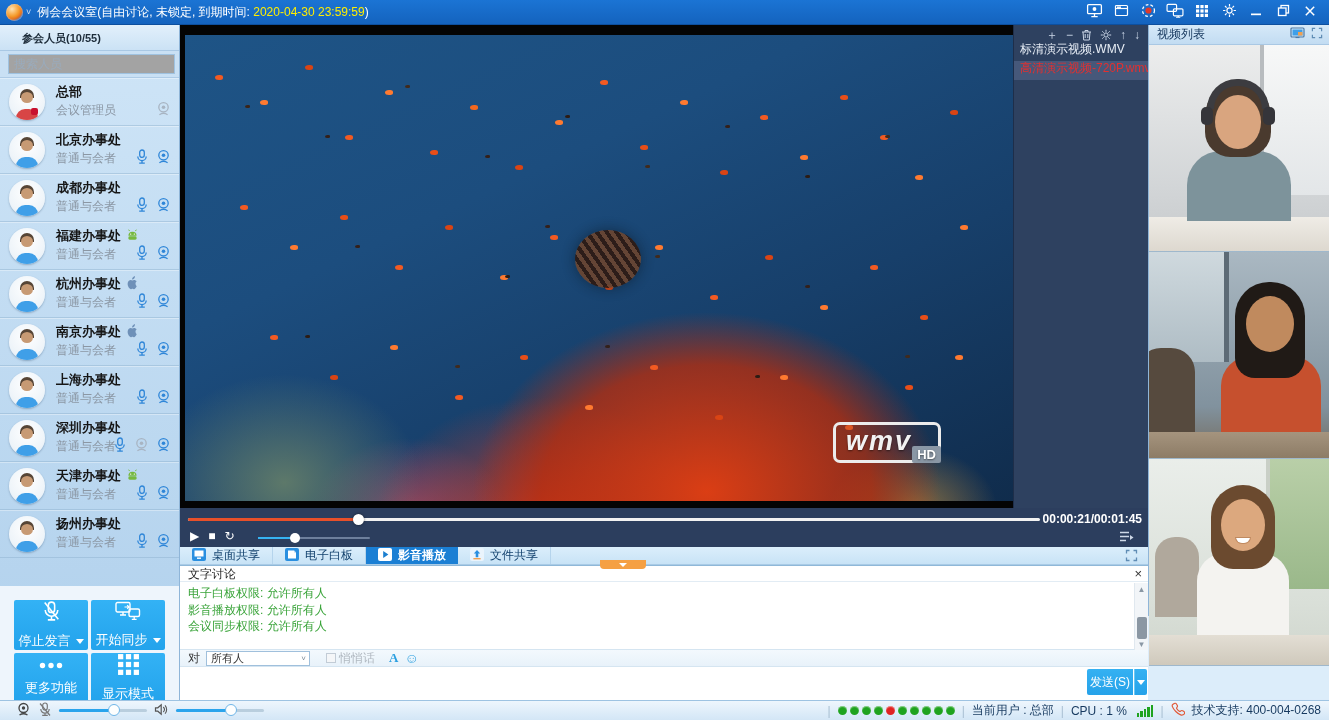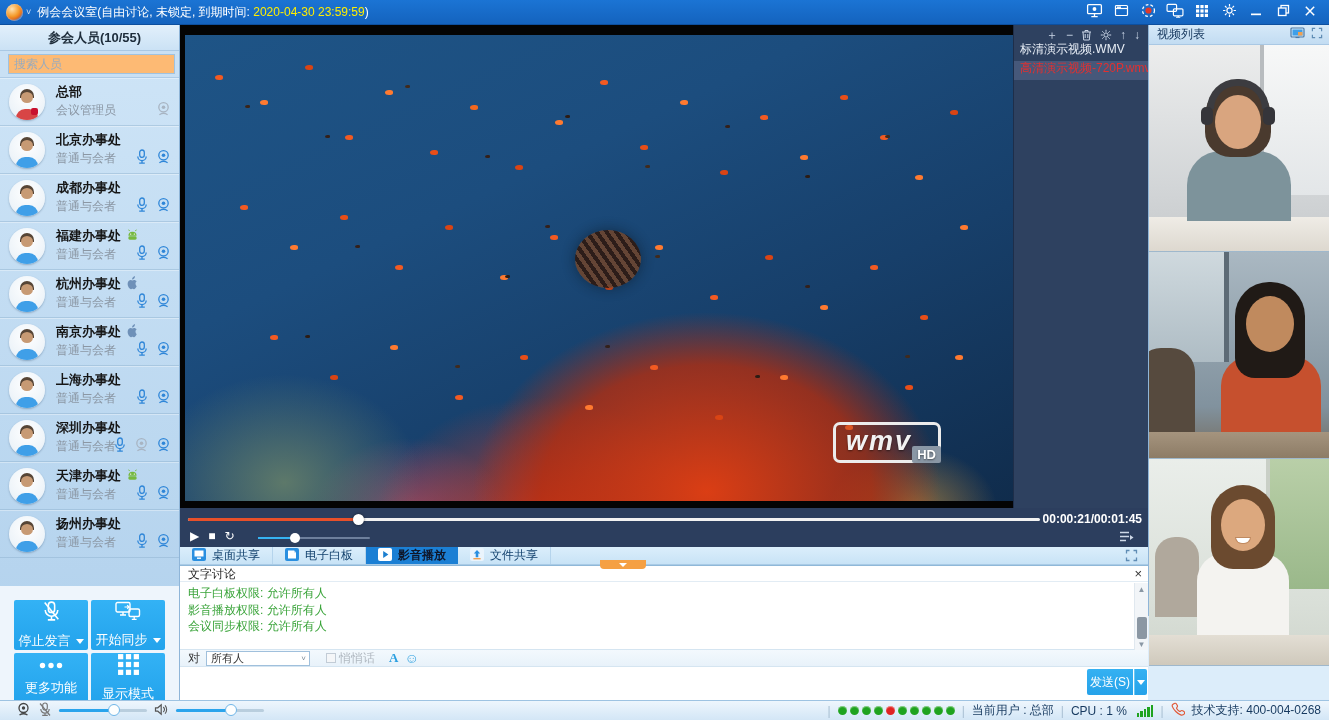--- a/index.html
+++ b/index.html
@@ -10,23 +10,23 @@
   .titlebar{position:absolute;left:0;top:0;width:1329px;height:25px;background:linear-gradient(#1b74d4,#1463be);display:flex;align-items:center;color:#fff;border-bottom:1px solid #0d4f9e;}
   .logo{width:17px;height:17px;border-radius:50%;margin-left:6px;background:radial-gradient(circle at 35% 30%,#ffe2b0 0%,#f59a2a 45%,#e4701c 62%,#2a6fd0 78%,#1b4f9e 100%);box-shadow:inset 0 0 2px rgba(255,255,255,.7);}
   .logo-caret{color:#cfe2f8;font-size:9px;margin:0 6px 0 3px;}
   .title-text{font-size:12px;white-space:nowrap;}
   .title-time{color:#ffee00;}
   .win-icons{margin-left:auto;display:flex;align-items:center;gap:9px;padding-right:10px;}
   .wbtn{width:18px;height:16px;display:flex;align-items:center;justify-content:center;cursor:pointer;}
 
   
   .sidebar{position:absolute;left:0;top:25px;width:180px;height:675px;background:linear-gradient(180deg,#cfe5f7,#b0d0ec);border-right:1px solid #8fb5d8;}
-  .s-header{height:26px;line-height:26px;padding-left:10px;font-weight:bold;font-size:13px;color:#1d2c3a;background:linear-gradient(#e2f0fb,#cbe2f5);border-bottom:1px solid #a9c8e4;text-align:center;}
+  .s-header{height:26px;line-height:26px;padding-left:22px;font-weight:bold;font-size:11px;color:#1d2c3a;background:linear-gradient(#e2f0fb,#cbe2f5);border-bottom:1px solid #a9c8e4;}
   .s-search{height:27px;background:#c9e0f4;display:flex;align-items:center;padding:0 8px;border-bottom:1px solid #aecbe6;}
-  .s-search input{flex:1;height:20px;border:1px solid #9fc2e0;background:#fdba74;font-size:12px;padding:0 5px;color:#333;outline:none;}
+  .s-search input{flex:1;height:20px;border:1px solid #9fc2e0;background:#a3a3a3;font-size:12px;padding:0 5px;color:#333;outline:none;}
   .s-search input::placeholder{color:#9aabbc;}
   .s-search .mag{margin-left:6px;display:flex;}
   .s-list{height:482px;overflow:hidden;}
   .p-row{position:relative;height:48px;border-bottom:1px solid rgba(140,175,205,.45);box-shadow:inset 0 1px 0 rgba(255,255,255,.35);}
   .avatar{position:absolute;left:9px;top:6px;width:36px;height:36px;border-radius:50%;background:radial-gradient(circle at 50% 35%,#ffffff,#eef4f9 65%,#dde8f1);overflow:hidden;box-shadow:0 1px 2px rgba(40,70,100,.35);}
   .avatar .hair{position:absolute;top:5px;left:11px;width:14px;height:9px;border-radius:8px 8px 0 0;background:#55varsity;background:#564536;}
   .avatar .head{position:absolute;top:8px;left:12px;width:12px;height:11px;border-radius:50%;background:#c79a74;}
   .avatar .bod{position:absolute;bottom:-3px;left:7px;width:22px;height:14px;border-radius:9px 9px 0 0;background:#3f9fe8;}
   .p-row.admin .avatar .bod{background:#d84545;}
   .p-row.admin .avatar::after{content:"";position:absolute;right:7px;bottom:5px;width:7px;height:7px;background:#c8102e;border-radius:2px;}
@@ -71,21 +71,21 @@
   .cbtns{position:absolute;left:10px;top:21px;display:flex;align-items:center;gap:9px;color:#fff;}
   .cbtn{font-size:12px;cursor:pointer;line-height:14px;}
   .vol{position:absolute;left:78px;top:29px;width:112px;height:2px;background:#6d7f9c;border-radius:2px;}
   .vol .vfill{position:absolute;left:0;top:0;height:2px;background:#36b3f2;}
   .vol .knob{position:absolute;top:-4px;width:10px;height:10px;border-radius:50%;background:#fff;margin-left:-5px;cursor:pointer;}
   .plist-toggle{position:absolute;right:14px;top:23px;cursor:pointer;display:flex;}
 
   
   .tabbar{position:absolute;left:0;top:522px;width:968px;height:18px;background:linear-gradient(#dbeefb,#c8e3f6);border-bottom:1px solid #a9cbe6;display:flex;align-items:stretch;}
   .tab{display:flex;align-items:center;gap:6px;padding:0 12px;font-size:12px;color:#13426e;border-right:1px solid #b5d4ec;cursor:pointer;white-space:nowrap;}
-  .tab.active{background:#1b7fd4;color:#0f172a;font-weight:bold;border-right:none;}
+  .tab.active{background:#1b7fd4;color:#ffffff;font-weight:bold;border-right:none;}
   .tab-expand{margin-left:auto;align-self:center;margin-right:10px;cursor:pointer;display:flex;}
   .orange-handle{position:absolute;left:420px;top:535px;width:46px;height:9px;background:#f5a043;border-radius:0 0 4px 4px;display:flex;align-items:center;justify-content:center;cursor:pointer;z-index:5;}
   .orange-handle i{width:0;height:0;border-left:4px solid transparent;border-right:4px solid transparent;border-top:4px solid #fff;}
 
   
   .chat{position:absolute;left:0;top:540px;width:968px;height:135px;background:#fff;border-top:1px solid #8fb8d8;}
   .chat-head{height:16px;display:flex;align-items:center;padding:1px 6px 0 8px;border-bottom:1px solid #e2ecf4;color:#222;font-size:12px;}
   .chat-close{margin-left:auto;font-size:13px;color:#333;cursor:pointer;line-height:12px;}
   .chat-msgs{position:relative;height:67px;padding:3px 20px 0 8px;overflow:hidden;}
   .chat-msg{color:#3aa43a;font-size:12px;line-height:16.5px;white-space:nowrap;}

